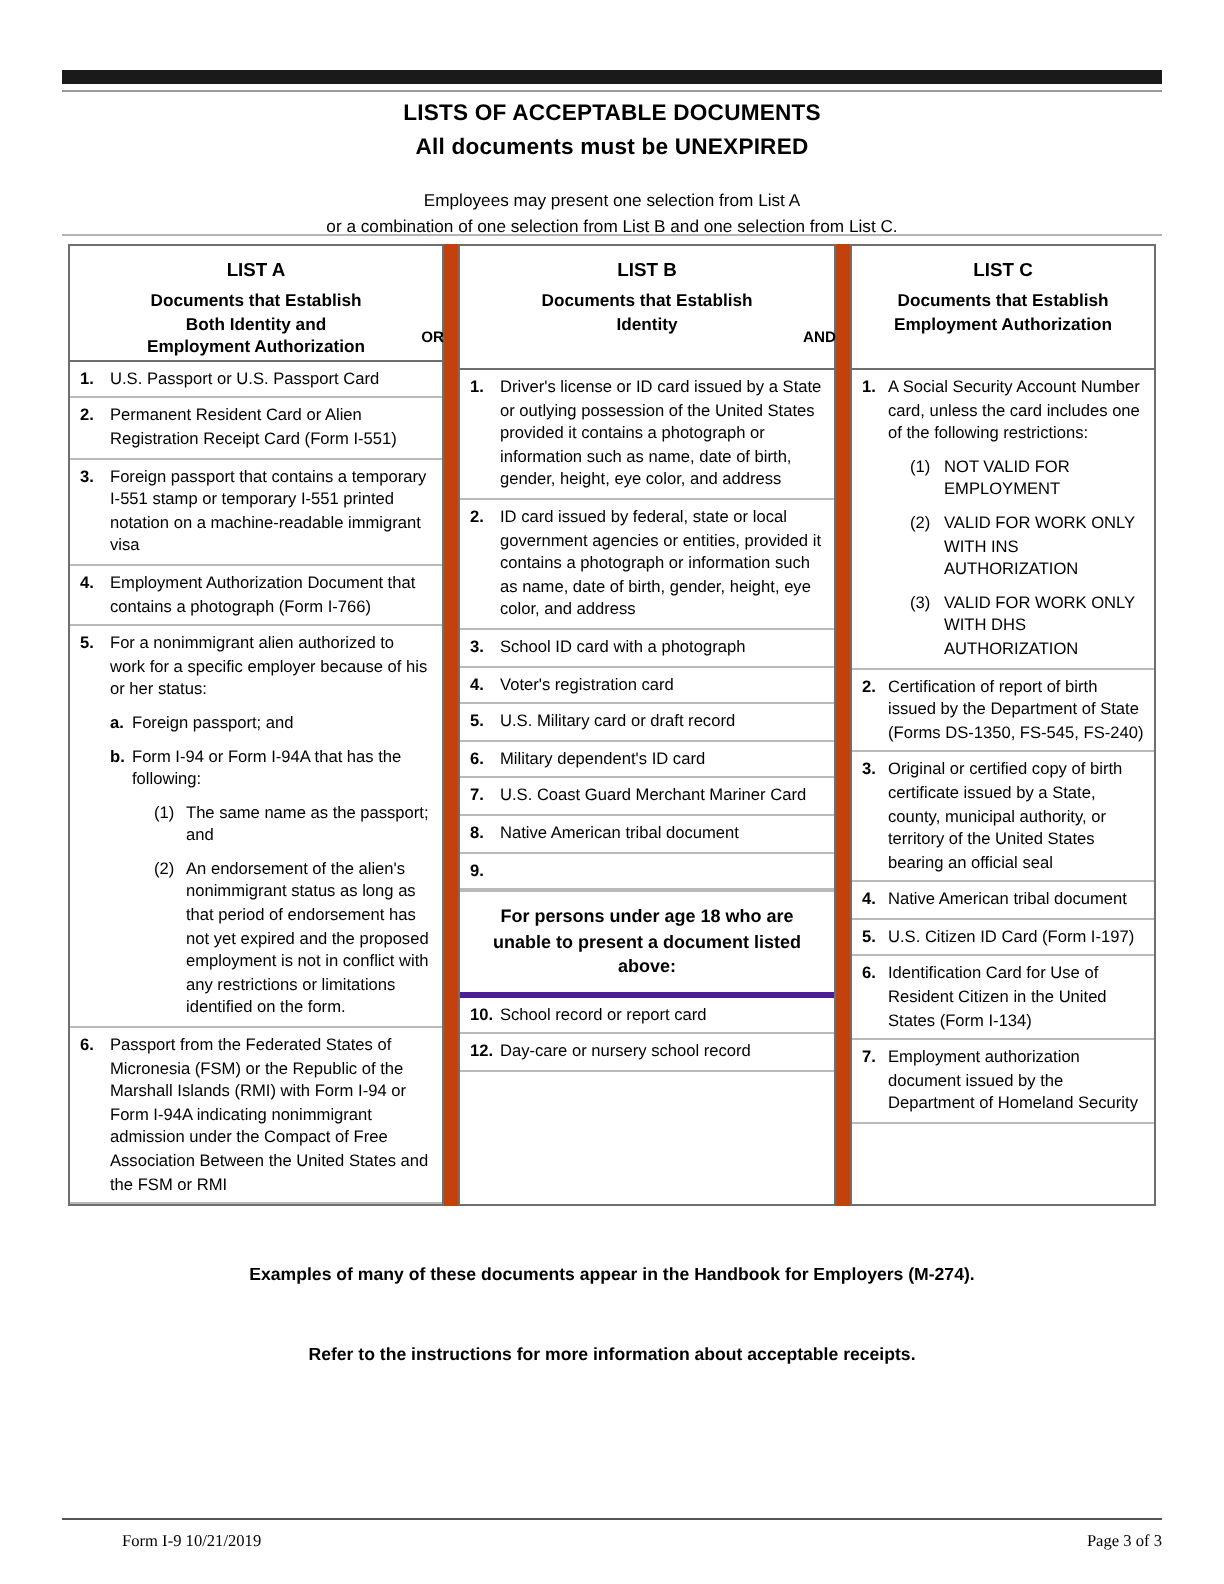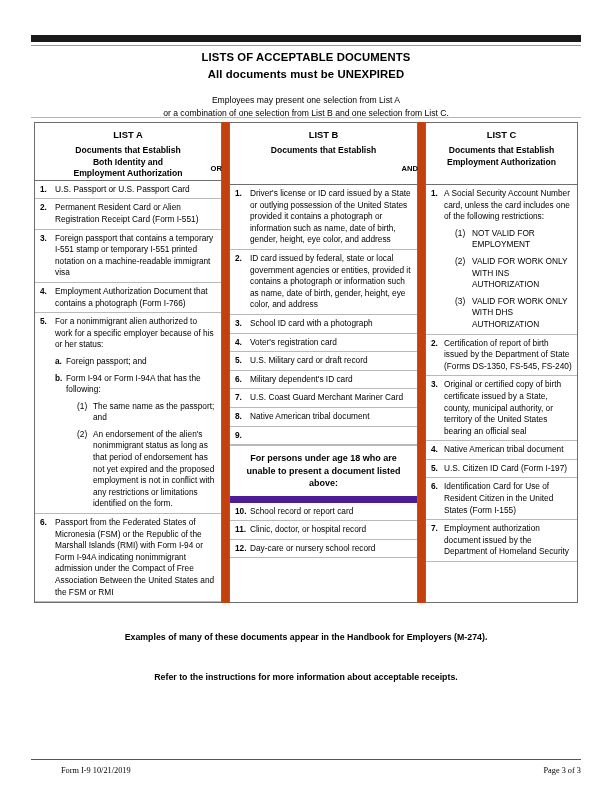--- a/index.html
+++ b/index.html
@@ -207,21 +207,21 @@
     line-height: 11.6px;
   }
   .restrict-txt {
     font-size: 8.3px;
     line-height: 11.6px;
     flex: 1;
   }
 
   
   .note-row {
-    border-bottom: 7px solid #4c1d95;
+    border-bottom: 3px solid #4c1d95;
     border-top: 1px solid #b9b9b9;
     padding: 6px 10px 6px 10px;
     text-align: center;
     font-size: 9px;
     font-weight: bold;
     line-height: 12.5px;
   }
 
   .filler { flex: 1; }
 
@@ -352,20 +352,21 @@
 
     <div class="gutter gutter-or">
       <span class="gutter-label">OR</span>
     </div>
 
     <div class="col col-b">
       <div class="col-head">
         <div class="list-name">LIST B</div>
         <div class="list-desc">
           <div>Documents that Establish</div>
+          <div>Identity</div>
         </div>
       </div>
       <div class="col-body">
 
         <div class="row">
           <span class="row-num">1.</span>
           <span class="row-text">Driver's license or ID card issued by a State or outlying possession of the United States provided it contains a photograph or information such as name, date of birth, gender, height, eye color, and address</span>
         </div>
         <div class="row">
           <span class="row-num">2.</span>
@@ -397,24 +398,20 @@
         </div>
         <div class="row">
           <span class="row-num">9.</span>
         </div>
 
         <div class="note-row">For persons under age 18 who are unable to present a document listed above:</div>
 
         <div class="row">
           <span class="row-num">10.</span>
           <span class="row-text">School record or report card</span>
-        </div>
-        <div class="row">
-          <span class="row-num">11.</span>
-          <span class="row-text">Clinic, doctor, or hospital record</span>
         </div>
         <div class="row">
           <span class="row-num">12.</span>
           <span class="row-text">Day-care or nursery school record</span>
         </div>
 
         <div class="filler"></div>
       </div>
     </div>
 
@@ -462,21 +459,21 @@
         <div class="row">
           <span class="row-num">4.</span>
           <span class="row-text">Native American tribal document</span>
         </div>
         <div class="row">
           <span class="row-num">5.</span>
           <span class="row-text">U.S. Citizen ID Card (Form I-197)</span>
         </div>
         <div class="row">
           <span class="row-num">6.</span>
-          <span class="row-text">Identification Card for Use of Resident Citizen in the United States (Form I-155)</span>
+          <span class="row-text">Identification Card for Use of Resident Citizen in the United States (Form I-134)</span>
         </div>
         <div class="row">
           <span class="row-num">7.</span>
           <span class="row-text">Employment authorization document issued by the Department of Homeland Security</span>
         </div>
 
         <div class="filler"></div>
       </div>
     </div>
 

